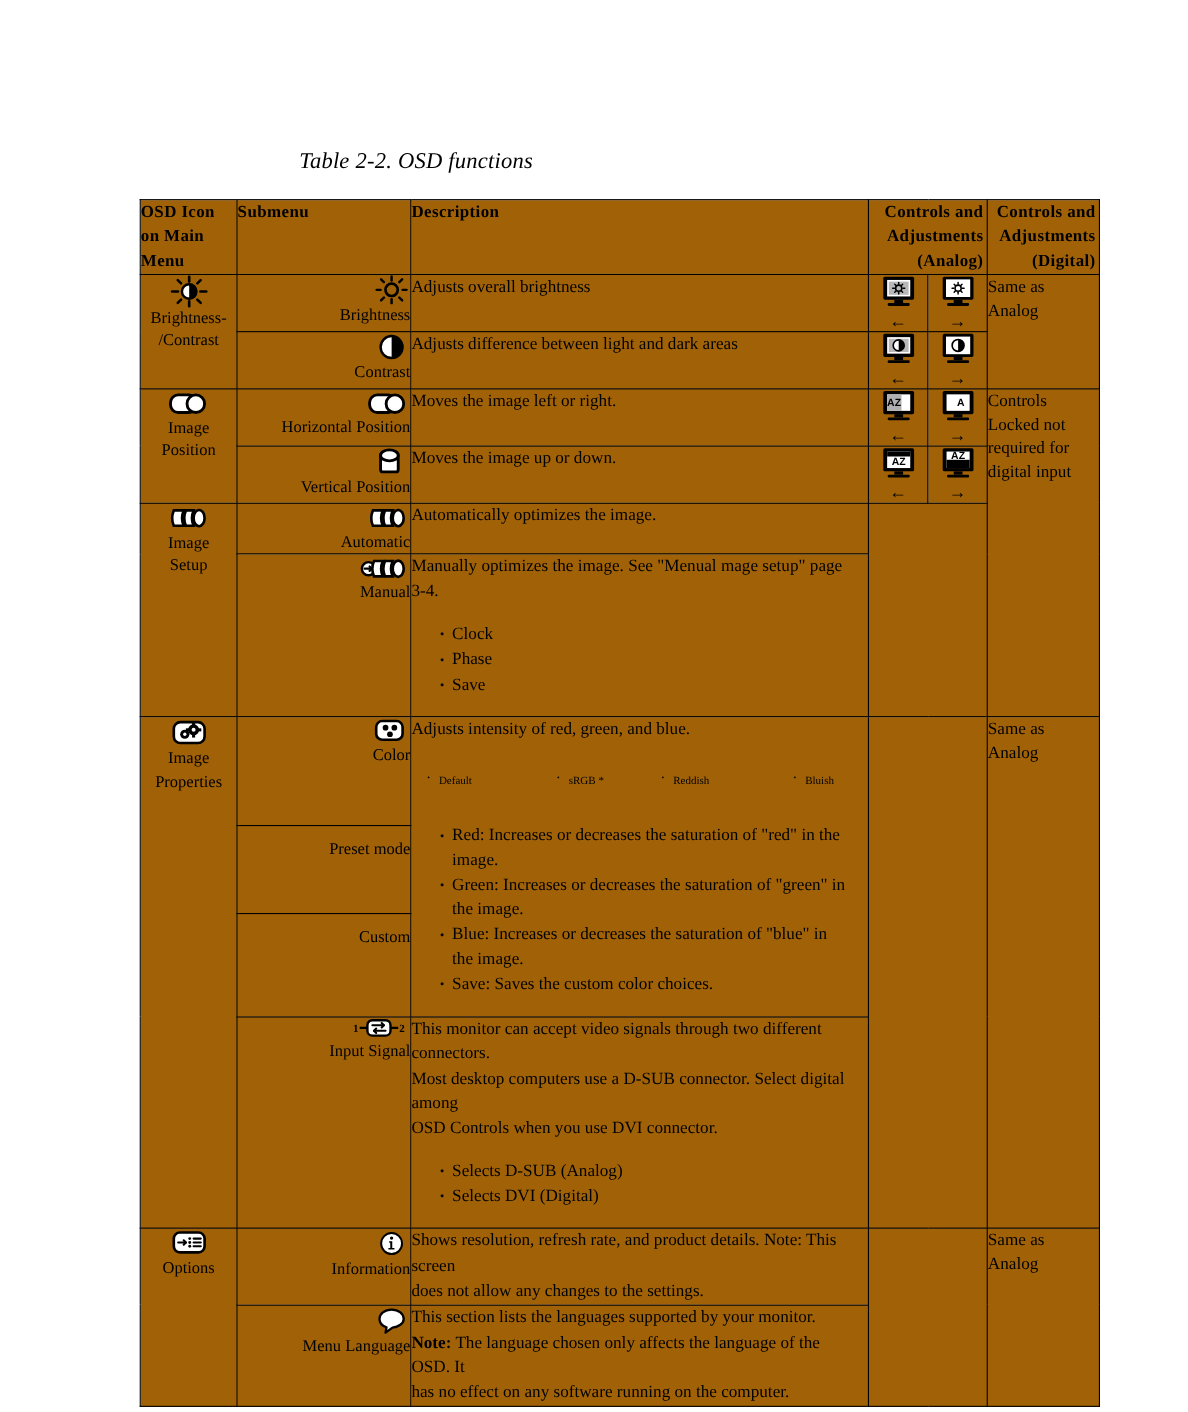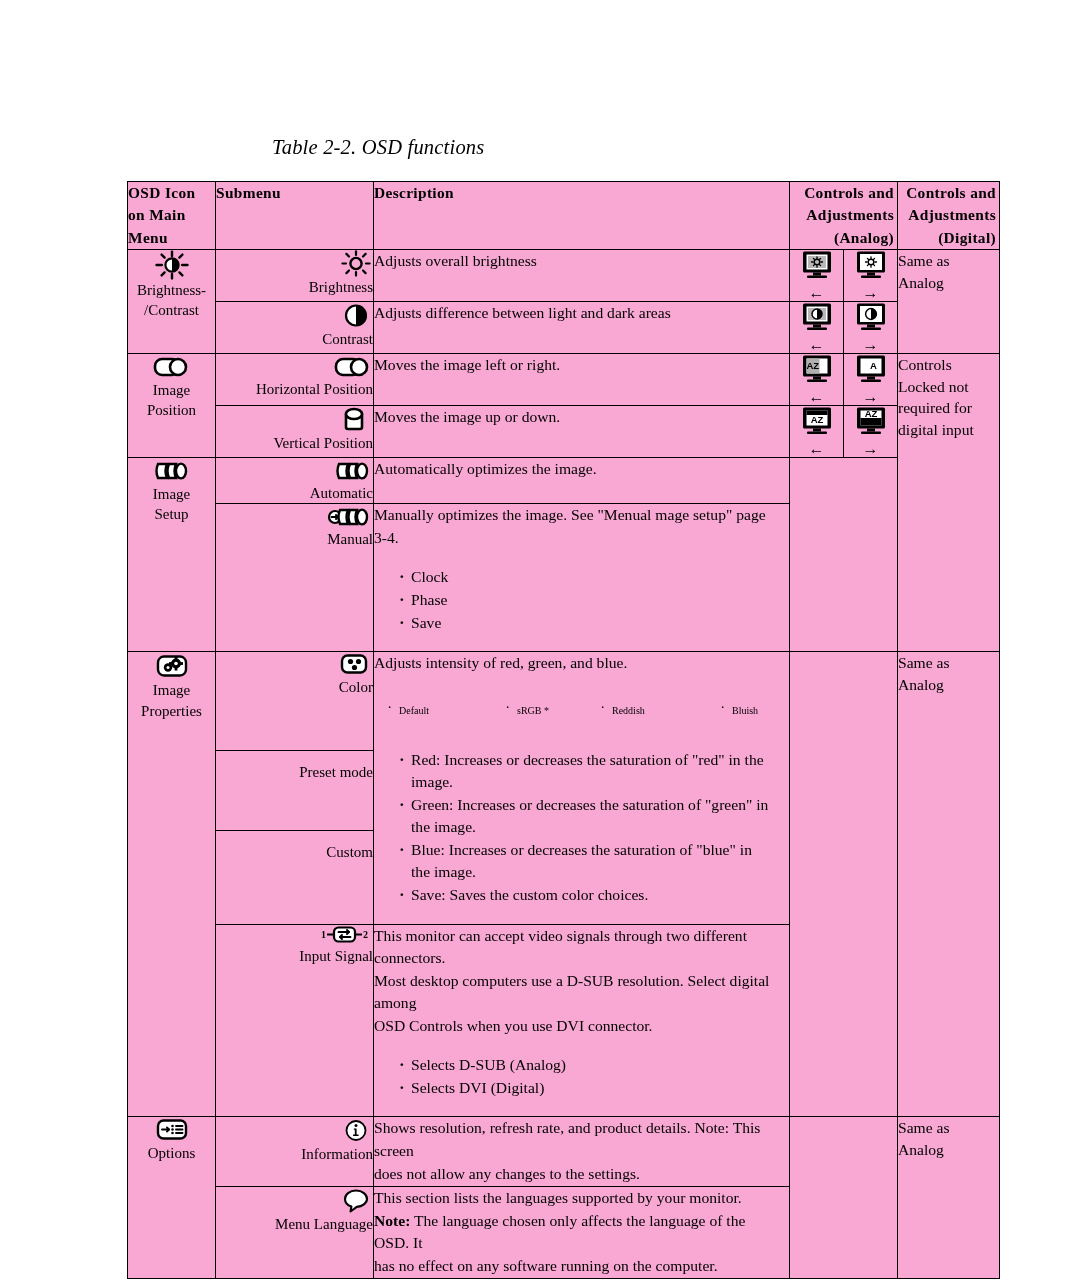--- a/index.html
+++ b/index.html
@@ -36,21 +36,21 @@
     width: 850px;
     border-collapse: collapse;
     table-layout: fixed;
     font-size: 15.2px;
     line-height: 1.36;
   }
   table.osd td, table.osd th {
     border: 1.6px solid #000;
     padding: 0;
     vertical-align: top;
-    background: #f9a8d4;
+    background: #a16207;
   }
 
   
   col.c-icon { width: 88px; }
   col.c-sub  { width: 158px; }
   col.c-desc { width: 416px; }
   col.c-an1  { width: 54px; }
   col.c-an2  { width: 54px; }
   col.c-dig  { width: 102px; }
 
@@ -553,21 +553,21 @@
                   <polyline points="30,5 32,7 30,9"></polyline>
                 <line x1="33.5" y1="12" x2="23" y2="12"></line>
                   <polyline points="25,10 23,12 25,14"></polyline>
               </g>
             </svg>
           </span>
           <span class="lbl">Input  Signal</span>
         </td>
         <td class="desc">
           <p>This monitor can accept video signals through two different connectors.</p>
-          <p>Most desktop computers use a D-SUB resolution. Select digital among</p>
+          <p>Most desktop computers use a D-SUB connector. Select digital among</p>
           <p>OSD Controls when you use DVI connector.</p>
           <ul>
             <li>Selects D-SUB (Analog)</li>
             <li>Selects DVI (Digital)</li>
           </ul>
         </td>
       </tr>
 
       <tr>
         <td class="menucell" rowspan="2">

